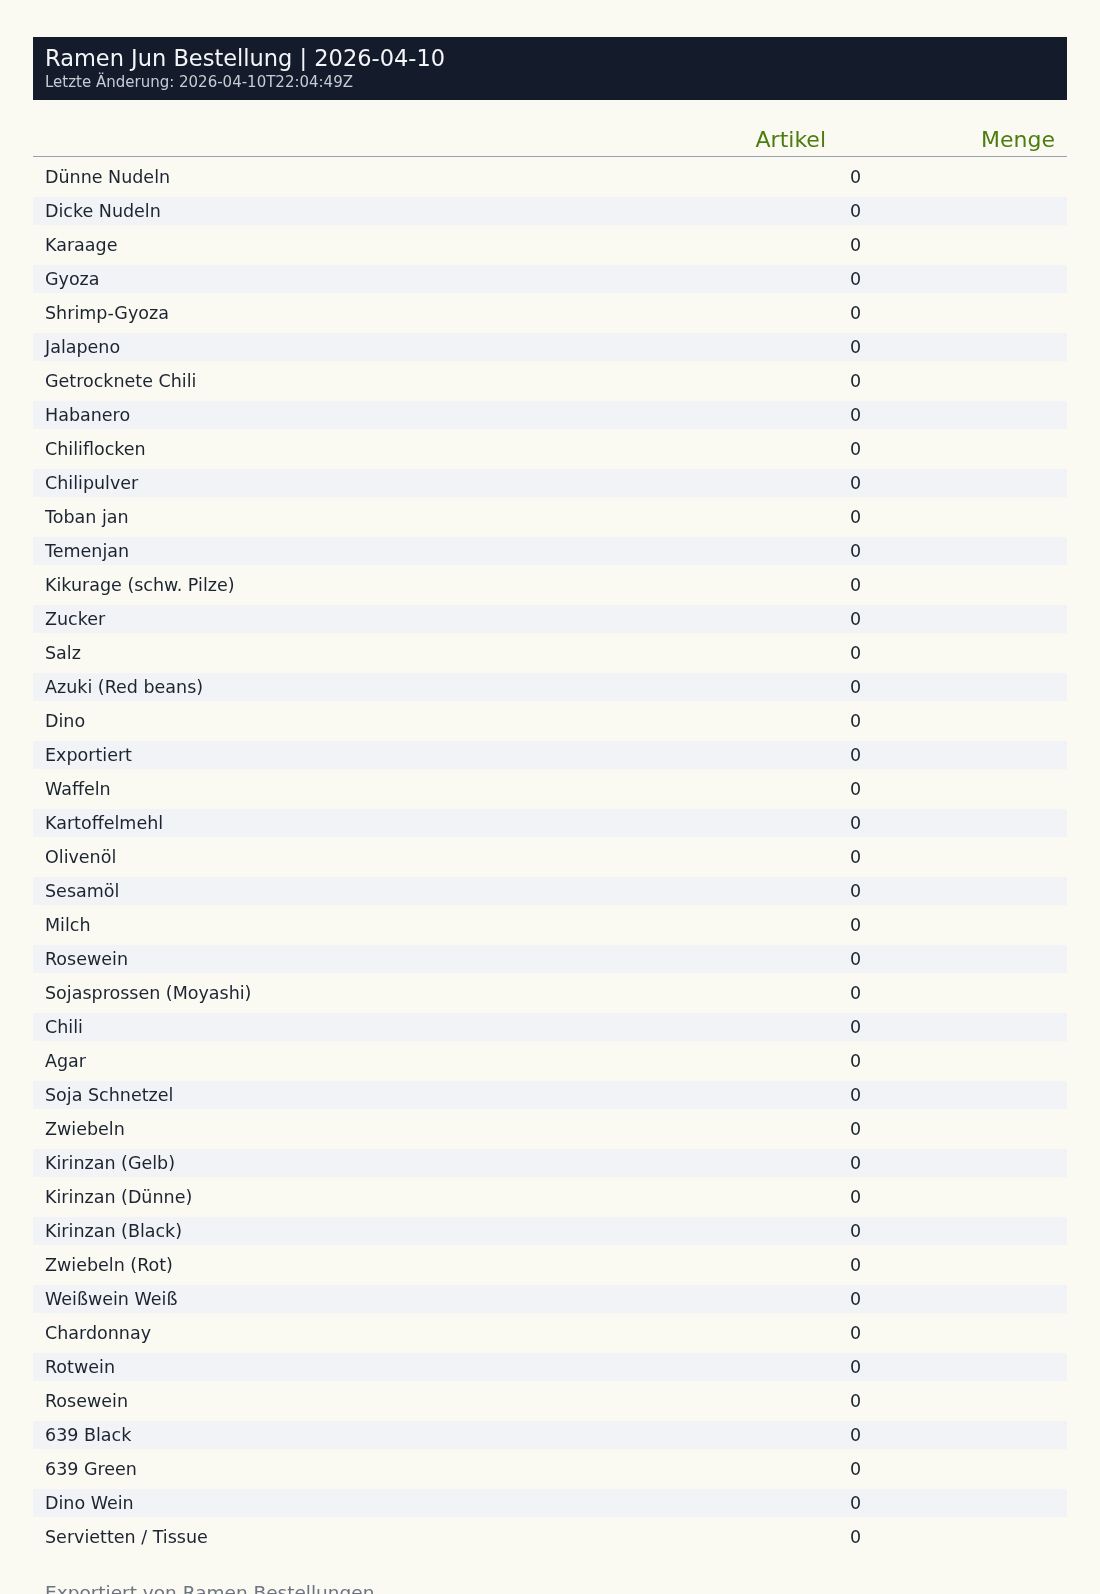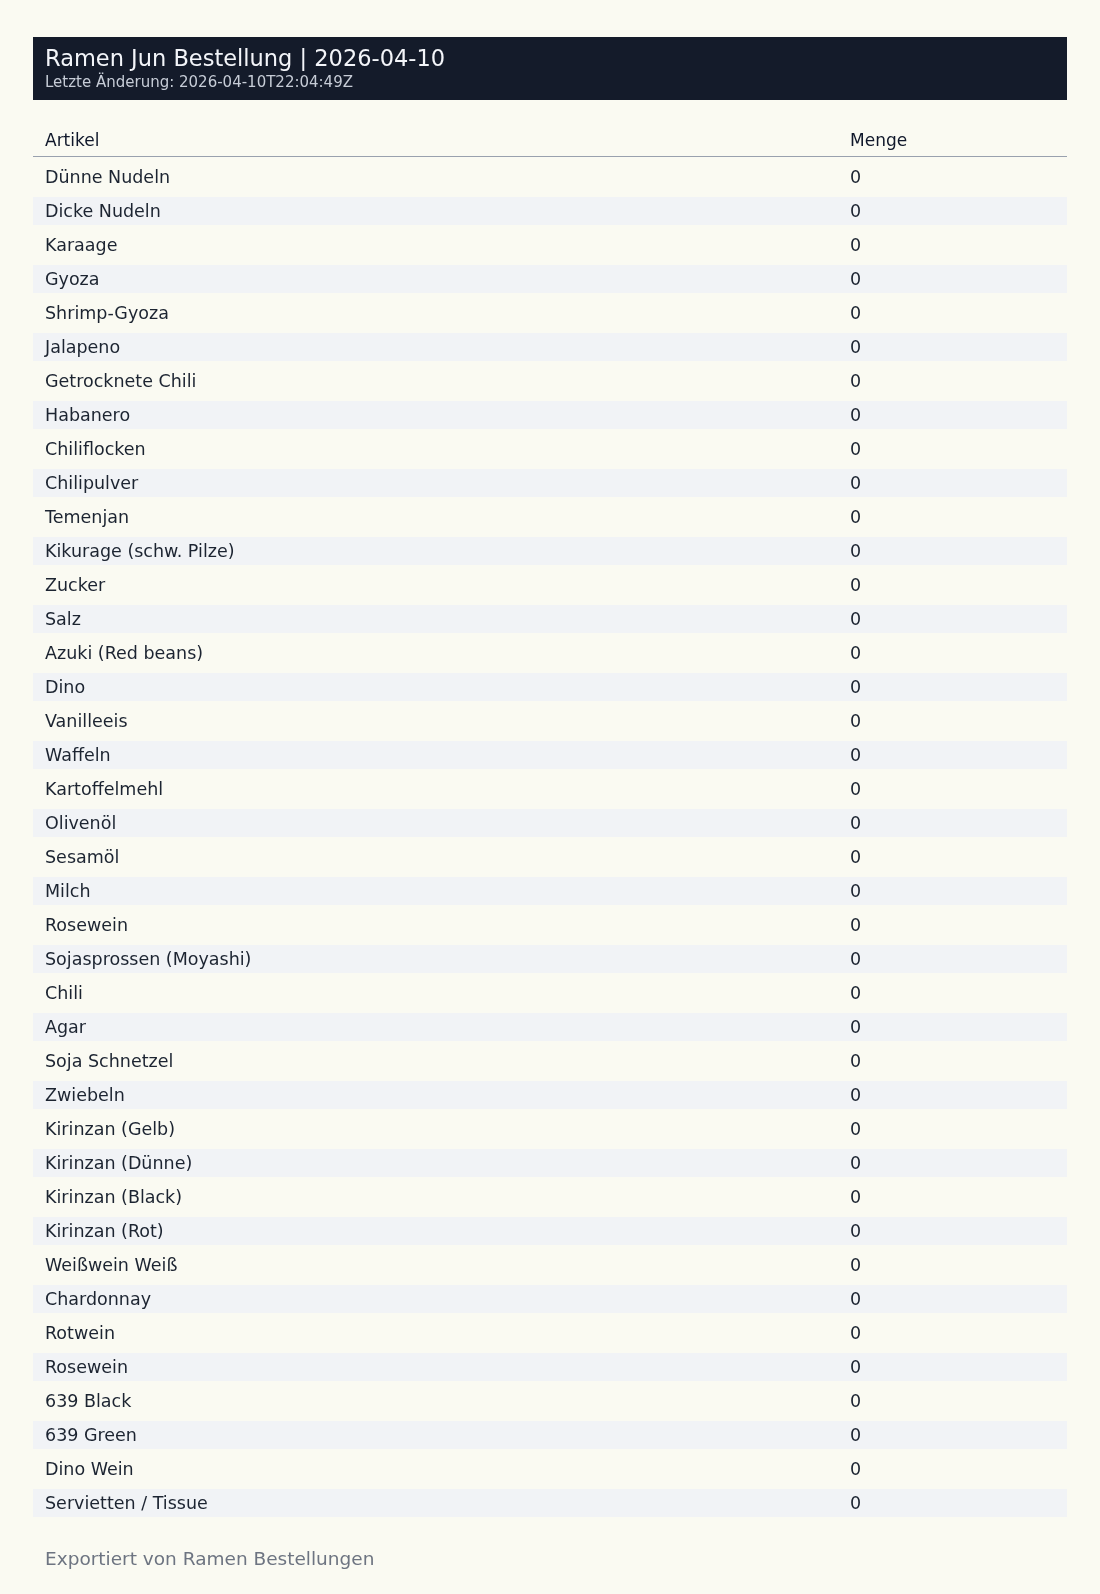--- a/index.html
+++ b/index.html
@@ -38,24 +38,24 @@
   
   table.order-table {
     width: 100%;
     margin-top: 20px;
     border-collapse: separate;
     border-spacing: 0 6px;
     table-layout: fixed;
   }
   col.col-menge { width: 229px; }
   th {
-    font-size: 17px;
+    font-size: 22px;
     font-weight: 400;
-    text-align: left;
-    color: #0f172a;
+    text-align: right;
+    color: #4d7c0f;
     padding: 2px 12px 4px 12px;
     line-height: 24px;
     border-bottom: 1.5px solid #99a1ae;
     white-space: nowrap;
   }
   td {
     font-size: 17.5px;
     line-height: 22px;
     padding: 3px 12px;
     color: #1c2431;
@@ -128,20 +128,24 @@
         </tr>
         <tr>
           <td>Chiliflocken</td>
           <td>0</td>
         </tr>
         <tr>
           <td>Chilipulver</td>
           <td>0</td>
         </tr>
         <tr>
+          <td>Toban jan</td>
+          <td>0</td>
+        </tr>
+        <tr>
           <td>Temenjan</td>
           <td>0</td>
         </tr>
         <tr>
           <td>Kikurage (schw. Pilze)</td>
           <td>0</td>
         </tr>
         <tr>
           <td>Zucker</td>
           <td>0</td>
@@ -152,21 +156,21 @@
         </tr>
         <tr>
           <td>Azuki (Red beans)</td>
           <td>0</td>
         </tr>
         <tr>
           <td>Dino</td>
           <td>0</td>
         </tr>
         <tr>
-          <td>Vanilleeis</td>
+          <td>Exportiert</td>
           <td>0</td>
         </tr>
         <tr>
           <td>Waffeln</td>
           <td>0</td>
         </tr>
         <tr>
           <td>Kartoffelmehl</td>
           <td>0</td>
         </tr>
@@ -212,21 +216,21 @@
         </tr>
         <tr>
           <td>Kirinzan (Dünne)</td>
           <td>0</td>
         </tr>
         <tr>
           <td>Kirinzan (Black)</td>
           <td>0</td>
         </tr>
         <tr>
-          <td>Kirinzan (Rot)</td>
+          <td>Zwiebeln (Rot)</td>
           <td>0</td>
         </tr>
         <tr>
           <td>Weißwein Weiß</td>
           <td>0</td>
         </tr>
         <tr>
           <td>Chardonnay</td>
           <td>0</td>
         </tr>

